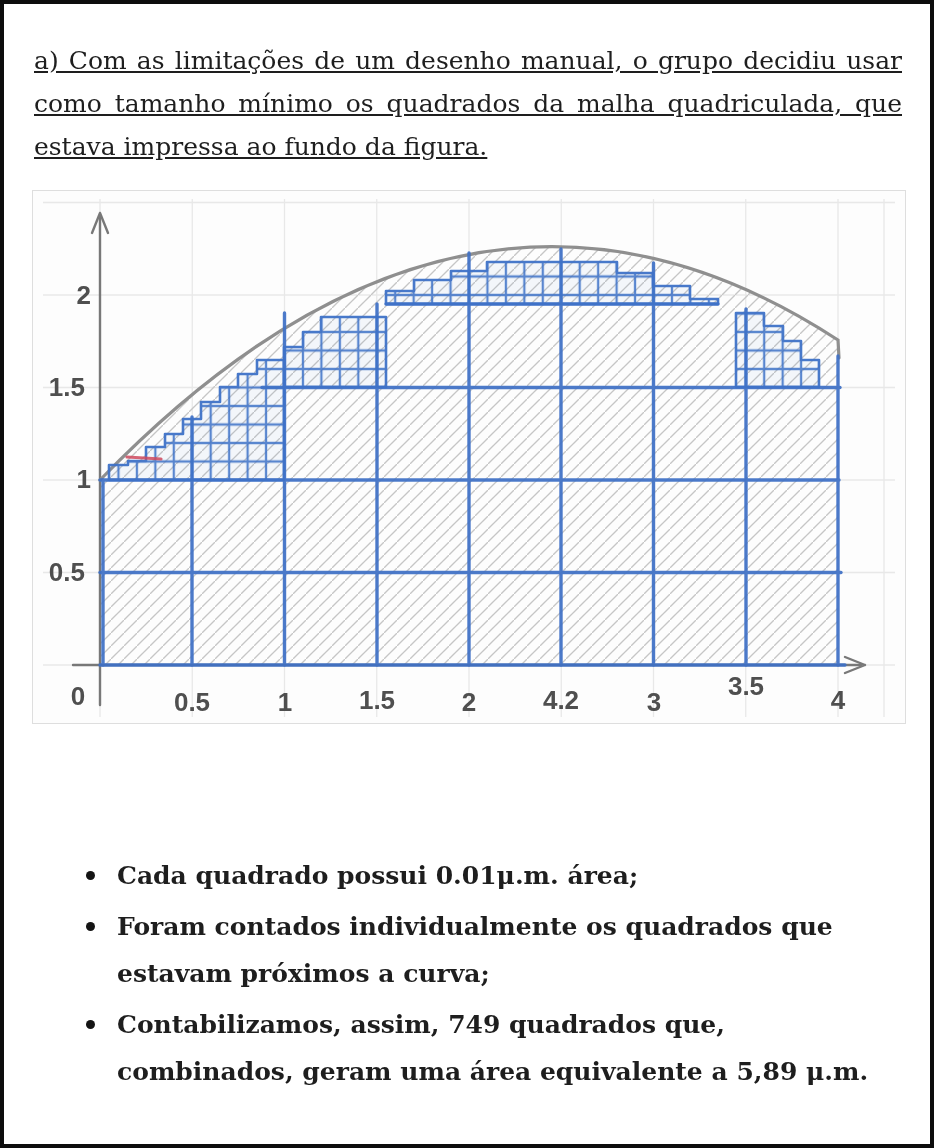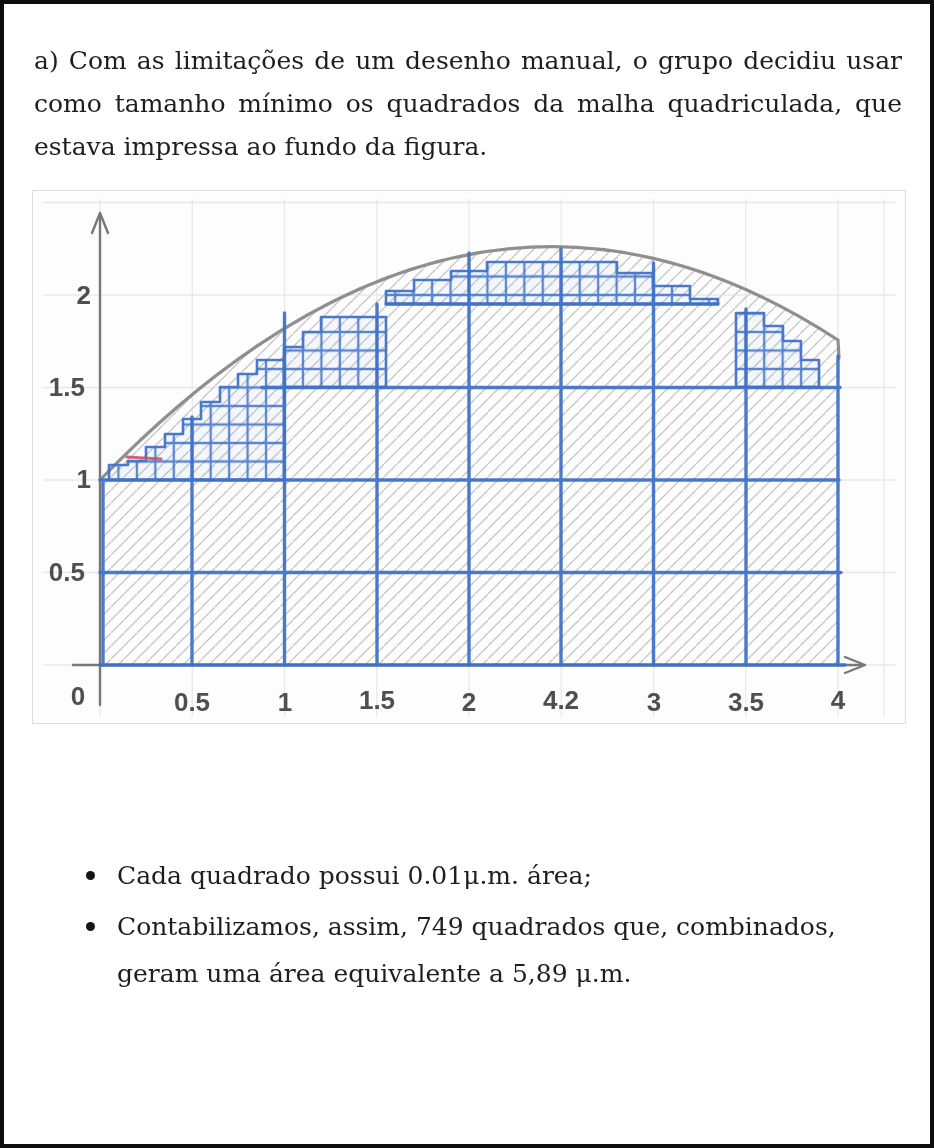--- a/index.html
+++ b/index.html
@@ -3,21 +3,21 @@
 <meta charset="utf-8">
 <style>
   html,body{margin:0;padding:0;background:#fff;}
   .page{
     position:relative; width:934px; height:1148px; box-sizing:border-box;
     background:#ffffff; border:4px solid #0d0d0d; overflow:hidden;
     font-family:"DejaVu Serif", serif; color:#1e1e1e;
   }
   .intro{
     position:absolute; left:30px; right:28px; top:10px;
-    font-size:25px; line-height:43px; text-align:justify;
+    font-size:25px; line-height:43px; text-align:justify;text-decoration:underline;
   }
   .figure{
     position:absolute; left:28px; top:186px; width:874px; height:534px;
     background:#fdfdfd; border:1px solid #dedede; box-sizing:border-box;
   }
   .figure svg{position:absolute; left:0; top:0;}
   .tick{
     position:absolute; font-family:"Liberation Sans", sans-serif;
     font-weight:600; font-size:26px; color:#4f4f4f; line-height:30px;
   }
@@ -26,20 +26,21 @@
   .measures{
     position:absolute; left:30px; top:778px; font-size:25px; line-height:43px;
   }
   .bullets{
     position:absolute; left:30px; right:42px; top:848px;
     list-style:none; margin:0; padding:0;
   }
   .bullets li{
     position:relative; padding-left:83px; font-size:25px; line-height:47px;
     margin:0 0 4px 0;
+    font-weight:bold;
   }
   .dot{
     position:absolute; left:52px; top:19px; width:9px; height:9px;
     border-radius:50%; background:#141414;
   }
 </style>
 </head>
 <body>
 
 <div class="page">
@@ -119,29 +120,33 @@
     <span class="tick ytick" style="left:8px;  top:181px;">1.5</span>
     <span class="tick ytick" style="left:14px; top:273px;">1</span>
     <span class="tick ytick" style="left:8px;  top:366px;">0.5</span>
     <span class="tick xtick" style="left:15px;  top:490px;">0</span>
     <span class="tick xtick" style="left:129px; top:496px;">0.5</span>
     <span class="tick xtick" style="left:222px; top:496px;">1</span>
     <span class="tick xtick" style="left:314px; top:494px;">1.5</span>
     <span class="tick xtick" style="left:406px; top:496px;">2</span>
     <span class="tick xtick" style="left:498px; top:494px;">4.2</span>
     <span class="tick xtick" style="left:591px; top:496px;">3</span>
-    <span class="tick xtick" style="left:683px; top:496px;">3.5</span>
+    <span class="tick xtick" style="left:683px; top:480px;">3.5</span>
     <span class="tick xtick" style="left:775px; top:494px;">4</span>
   </div>
 
 
   <ul class="bullets">
     <li>
       <span class="dot"></span>
       <span>Cada quadrado possui 0.01μ.m. área;</span>
     </li>
     <li>
       <span class="dot"></span>
+      <span>Foram contados individualmente os quadrados que estavam próximos a curva;</span>
+    </li>
+    <li>
+      <span class="dot"></span>
       <span>Contabilizamos, assim, 749 quadrados que, combinados, geram uma área equivalente a 5,89 μ.m.</span>
     </li>
   </ul>
 
 </div>
 
 </body></html>

